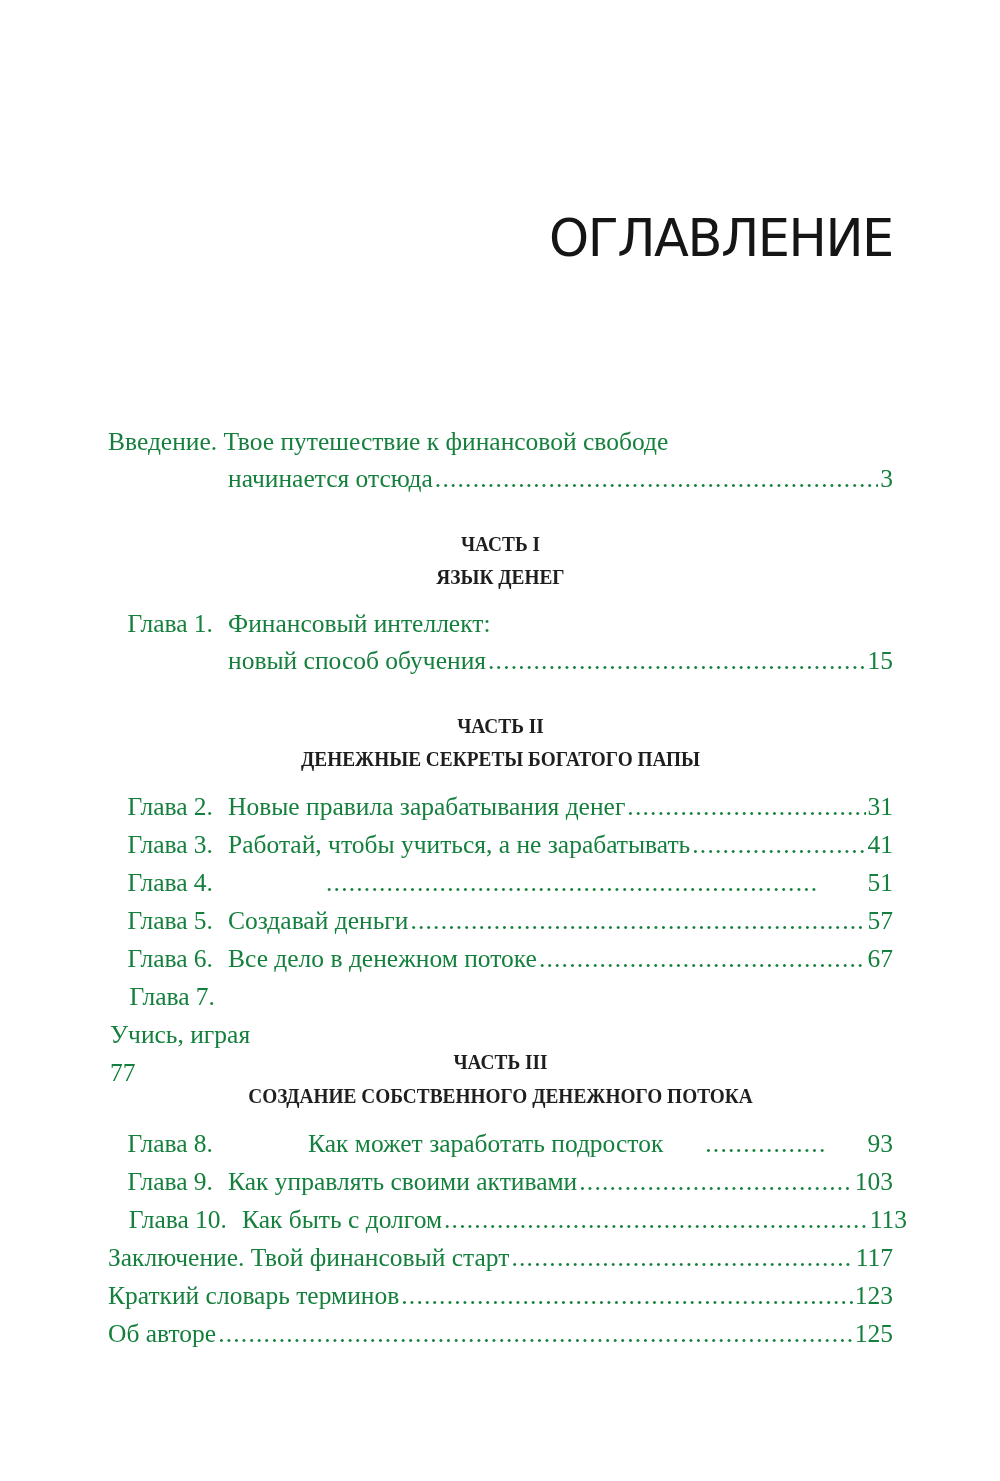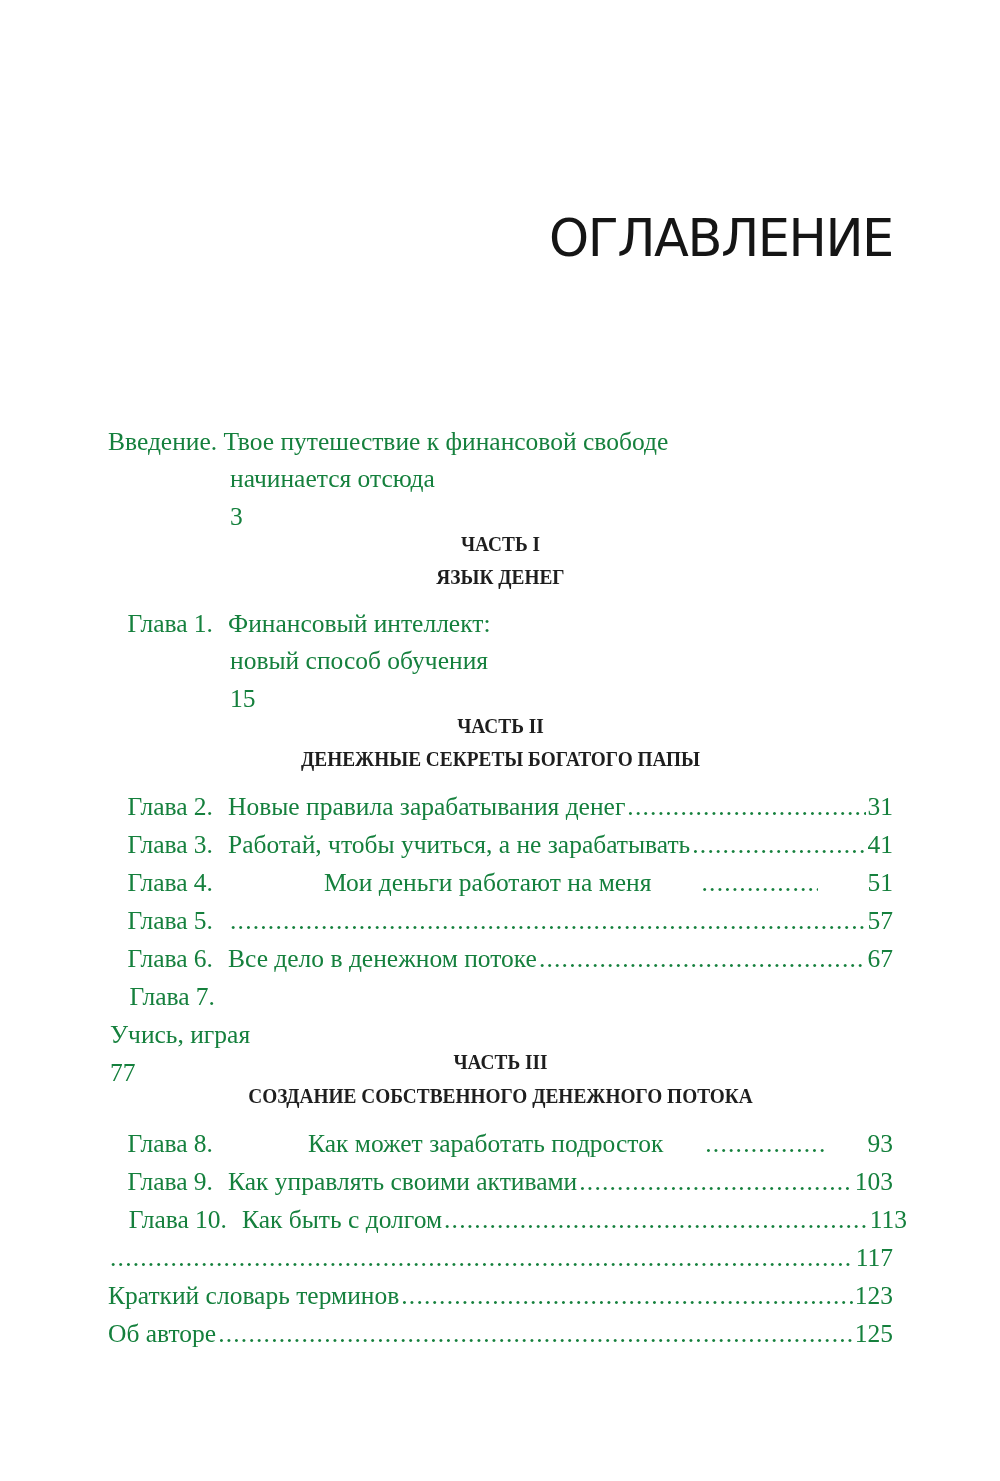--- a/index.html
+++ b/index.html
@@ -15,21 +15,21 @@
     position: absolute; left: 108px; width: 785px; height: 38px;
     display: flex; align-items: baseline;
     font-family: "Liberation Serif", serif; font-size: 25.5px; line-height: 38px; color: #15803d;
   }
   .row .label { width: 105px; text-align: right; flex: none; white-space: pre; }
   .row .gap { width: 15px; flex: none; }
   .row .text { flex: none; white-space: pre; }
   .row .dots { flex: 1 1 auto; overflow: hidden; white-space: nowrap; margin: 0 2px; letter-spacing: 1.2px; }
   .row .dots::before { content: "................................................................................................................................................................................................"; }
   .row .num { flex: none; text-align: right; }
-  .row.cont { left: 228px; width: 665px; flex-direction: column; }
+  .row.cont { left: 228px; width: 665px; }
   .row.plain .text { }
   .heading {
     position: absolute; left: 108px; width: 785px; text-align: center;
     font-family: "Liberation Serif", serif; font-weight: bold; font-size: 21px; line-height: 33px; color: #1e1e1e;
     transform: scaleX(0.92);
   }
 </style>
 </head>
 <body>
 
@@ -73,27 +73,27 @@
   <div class="row" style="top:826px;">
     <span class="label">Глава 3.</span>
     <span class="gap"></span>
     <span class="text">Работай, чтобы учиться, а не зарабатывать</span>
     <span class="dots"></span>
     <span class="num">41</span>
   </div>
   <div class="row" style="top:864px;gap:48px;">
     <span class="label">Глава 4.</span>
     <span class="gap"></span>
-    <span class="text">Мои деньги работают на меня</span>
     <span class="dots"></span>
     <span class="num">51</span>
   </div>
   <div class="row" style="top:902px;">
     <span class="label">Глава 5.</span>
     <span class="gap"></span>
+    <span class="text">Создавай деньги</span>
     <span class="dots"></span>
     <span class="num">57</span>
   </div>
   <div class="row" style="top:940px;">
     <span class="label">Глава 6.</span>
     <span class="gap"></span>
     <span class="text">Все дело в денежном потоке</span>
     <span class="dots"></span>
     <span class="num">67</span>
   </div>
@@ -124,20 +124,21 @@
   </div>
   <div class="row" style="top:1201px;margin-left:14px;">
     <span class="label">Глава 10.</span>
     <span class="gap"></span>
     <span class="text">Как быть с долгом</span>
     <span class="dots"></span>
     <span class="num">113</span>
   </div>
 
   <div class="row plain" style="top:1239px;">
+    <span class="text">Заключение. Твой финансовый старт</span>
     <span class="dots"></span>
     <span class="num">117</span>
   </div>
   <div class="row plain" style="top:1277px;">
     <span class="text">Краткий словарь терминов</span>
     <span class="dots"></span>
     <span class="num">123</span>
   </div>
   <div class="row plain" style="top:1315px;">
     <span class="text">Об авторе</span>

